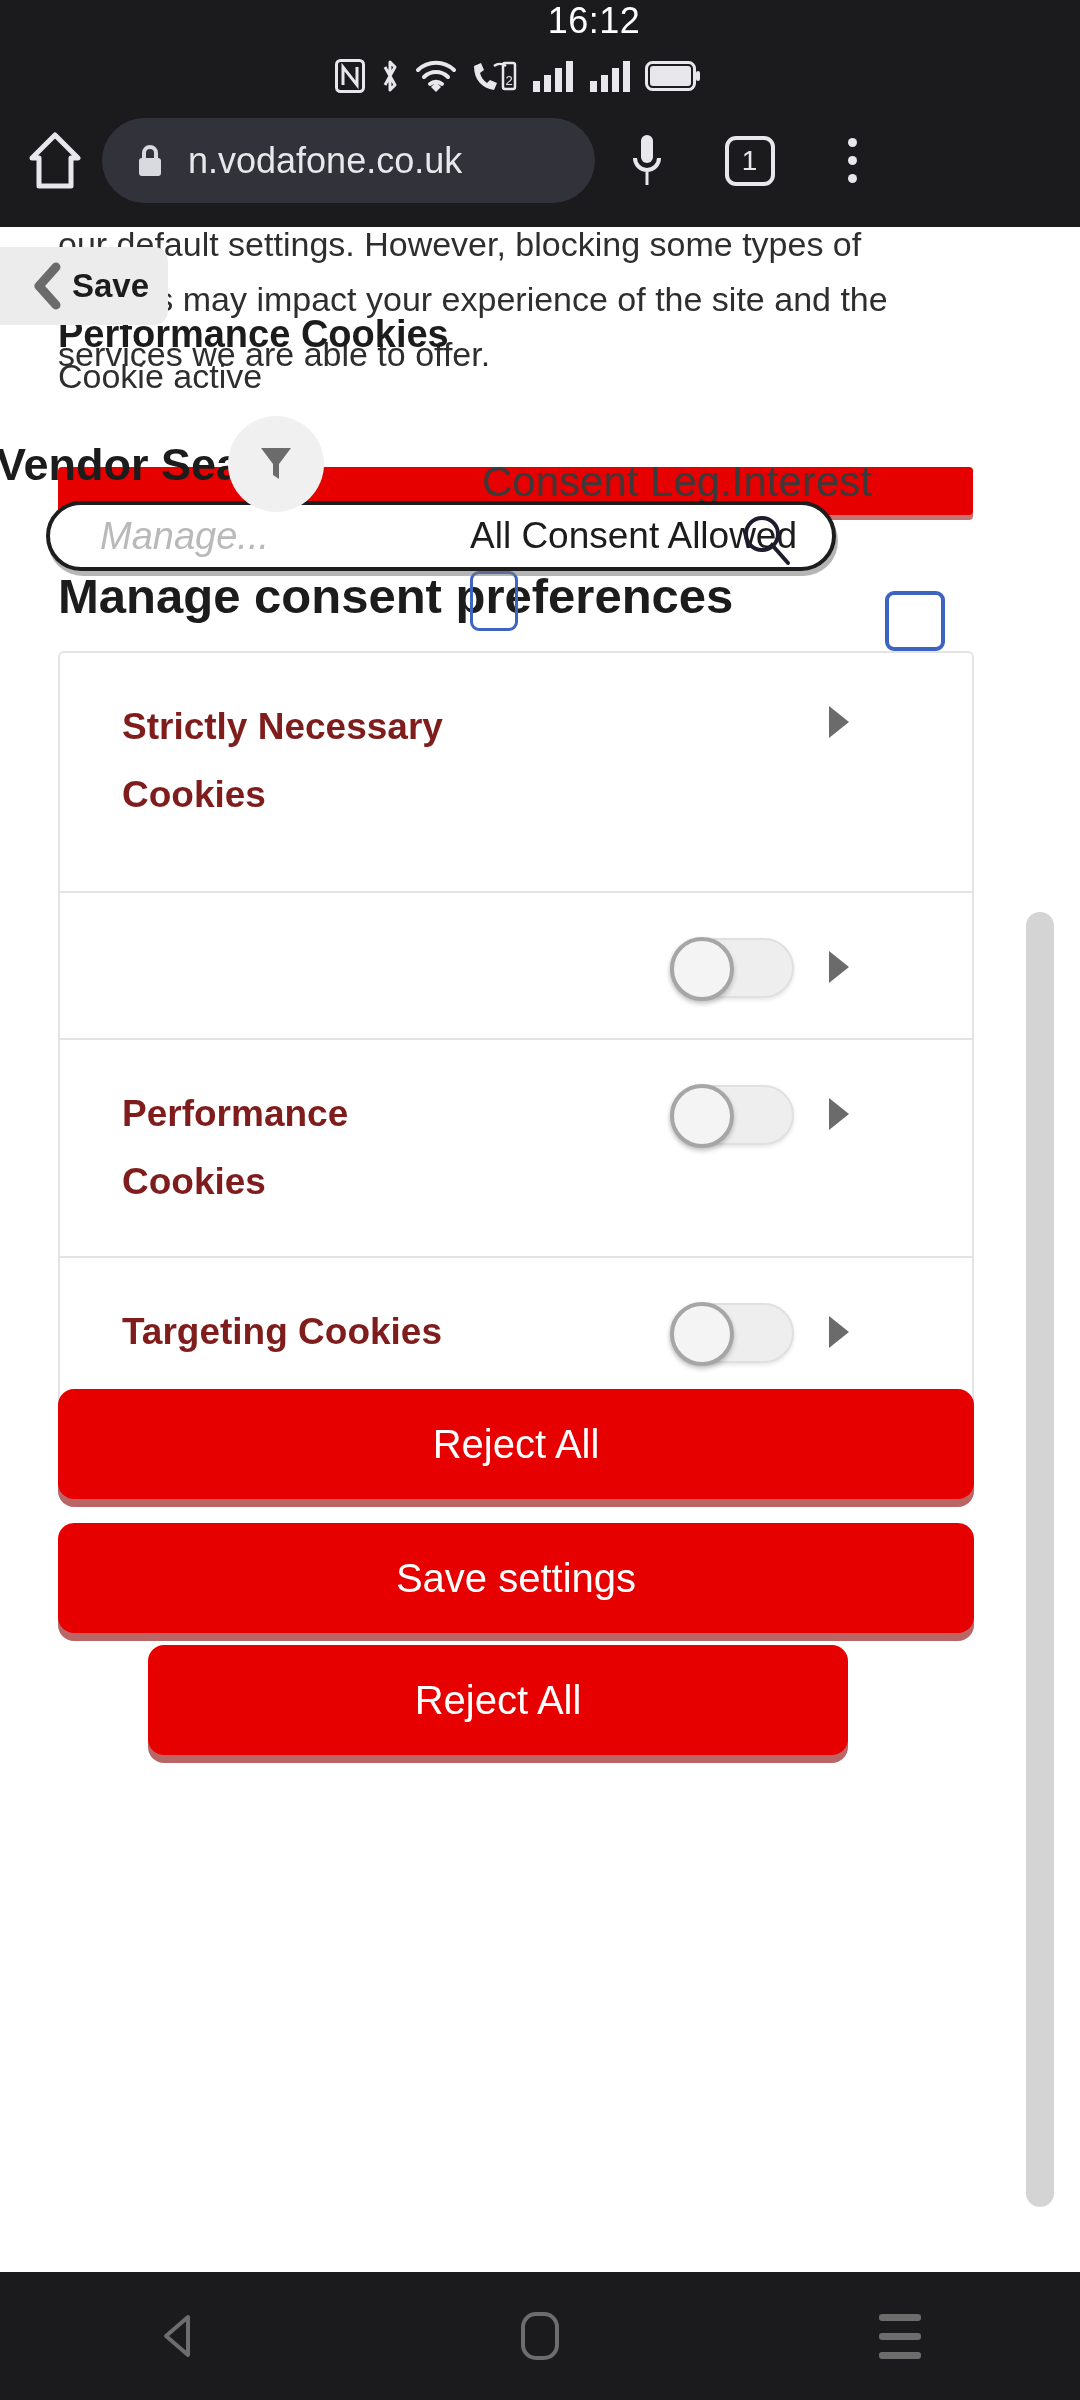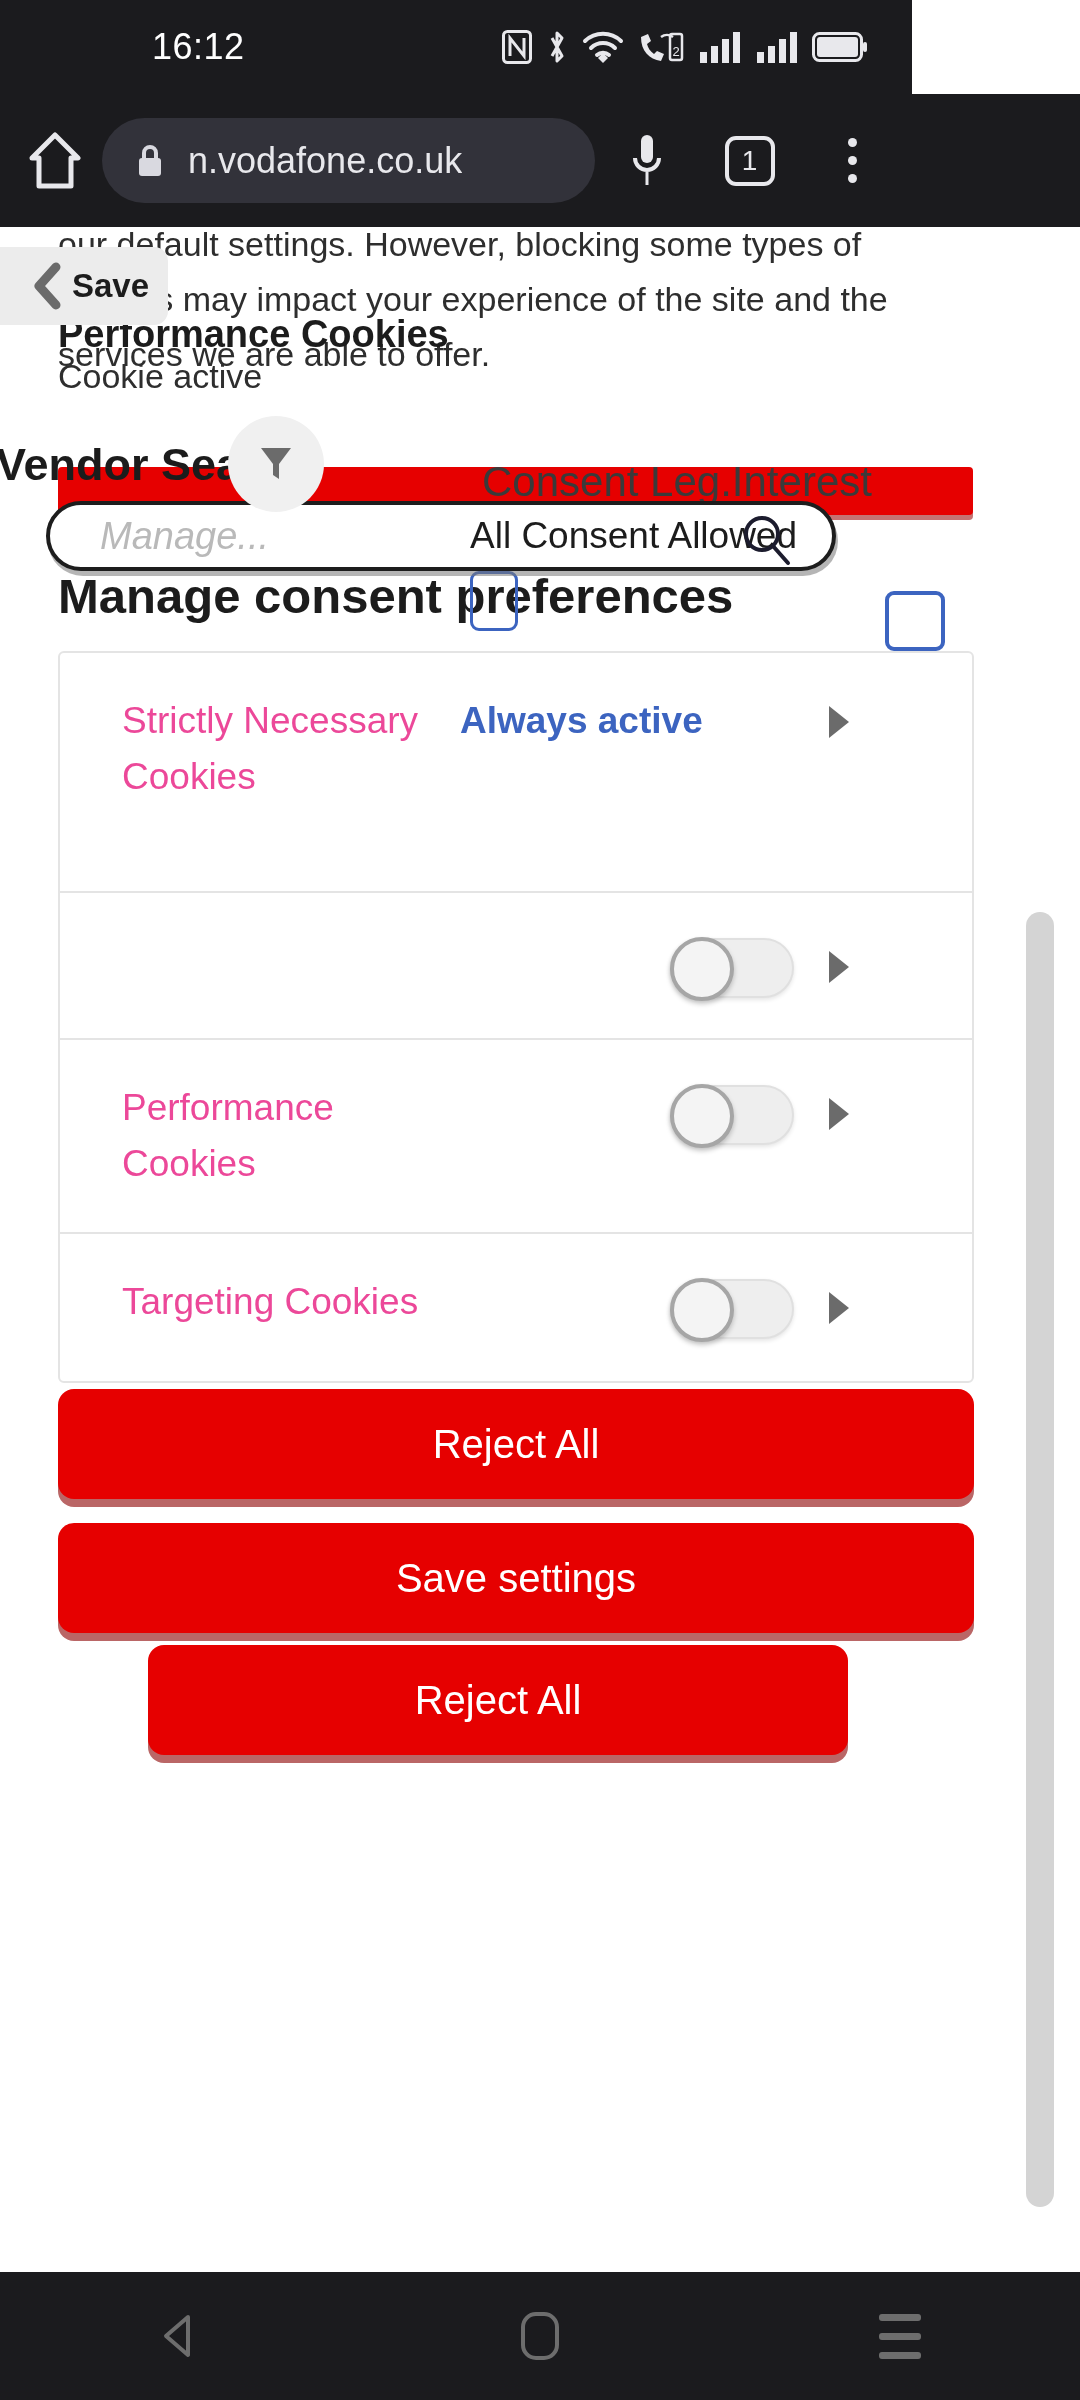--- a/index.html
+++ b/index.html
@@ -6,24 +6,25 @@
   html, body {
     width: 1080px; height: 2400px;
     background: #ffffff;
     font-family: "Liberation Sans", sans-serif;
     overflow: hidden;
   }
   .screen { position: relative; width: 1080px; height: 2400px; background:#fff; }
 
   
   .statusbar {
-    position: absolute; left:0; top:0; width:912px; height:94px;
+    position: absolute; left:0; top:0; width:1080px; height:94px;
     background:#1b1b1e;
     display:flex; align-items:center; justify-content:space-between;
     padding: 0 44px 0 0;
+    flex-direction: column;
   }
   .clock {
     color:#ffffff; font-size:36px; letter-spacing:0.5px;
     margin-left:152px; font-family:"Liberation Sans", sans-serif;
   }
   .sysicons { display:flex; align-items:center; gap:13px; }
   .sysicons svg { display:block; }
 
   
   .toolbar {
@@ -156,21 +157,21 @@
     position:absolute; left:58px; top:424px; width:916px;
     border:2px solid #e4e4e4; border-radius:6px; background:#ffffff;
   }
   .cookie-row {
     position:relative; display:flex; align-items:flex-start;
     border-bottom:2px solid #e4e4e4; padding:40px 0 40px 62px; min-height:147px;
   }
   .cookie-row:last-child { border-bottom:none; }
   .cookie-row.tall { min-height:240px; }
   .cookie-name {
-    font-size:37px; font-weight:normal; color:#ec4899; line-height:56px;
+    font-size:37px; font-weight:bold; color:#7f1d1d; line-height:68px;
     width:330px; font-family:"Liberation Sans", sans-serif;
   }
   .always-active {
     font-size:37px; font-weight:bold; color:#3c64c0; line-height:56px;
     margin-left:8px; font-family:"Liberation Sans", sans-serif;
   }
   .row-arrow { position:absolute; right:118px; top:55px; }
   .row-arrow.first { top:50px; }
 
   
@@ -331,21 +332,20 @@
     </svg>
 
     <div class="main-title">Manage consent preferences</div>
     <div class="blue-box-sm"></div>
     <div class="blue-box-lg"></div>
 
     <div class="cookie-card">
 
       <div class="cookie-row tall">
         <span class="cookie-name">Strictly Necessary Cookies</span>
-        <span class="always-active">Always active</span>
         <svg class="row-arrow first" width="30" height="38" viewBox="0 0 30 38">
           <path d="M5 3 L25 19 L5 35 Z" fill="#6b6b6b"></path>
         </svg>
       </div>
 
       <div class="cookie-row">
         <div class="toggle">
             <span class="knob"></span>
           </div>
         <svg class="row-arrow" width="30" height="38" viewBox="0 0 30 38">

